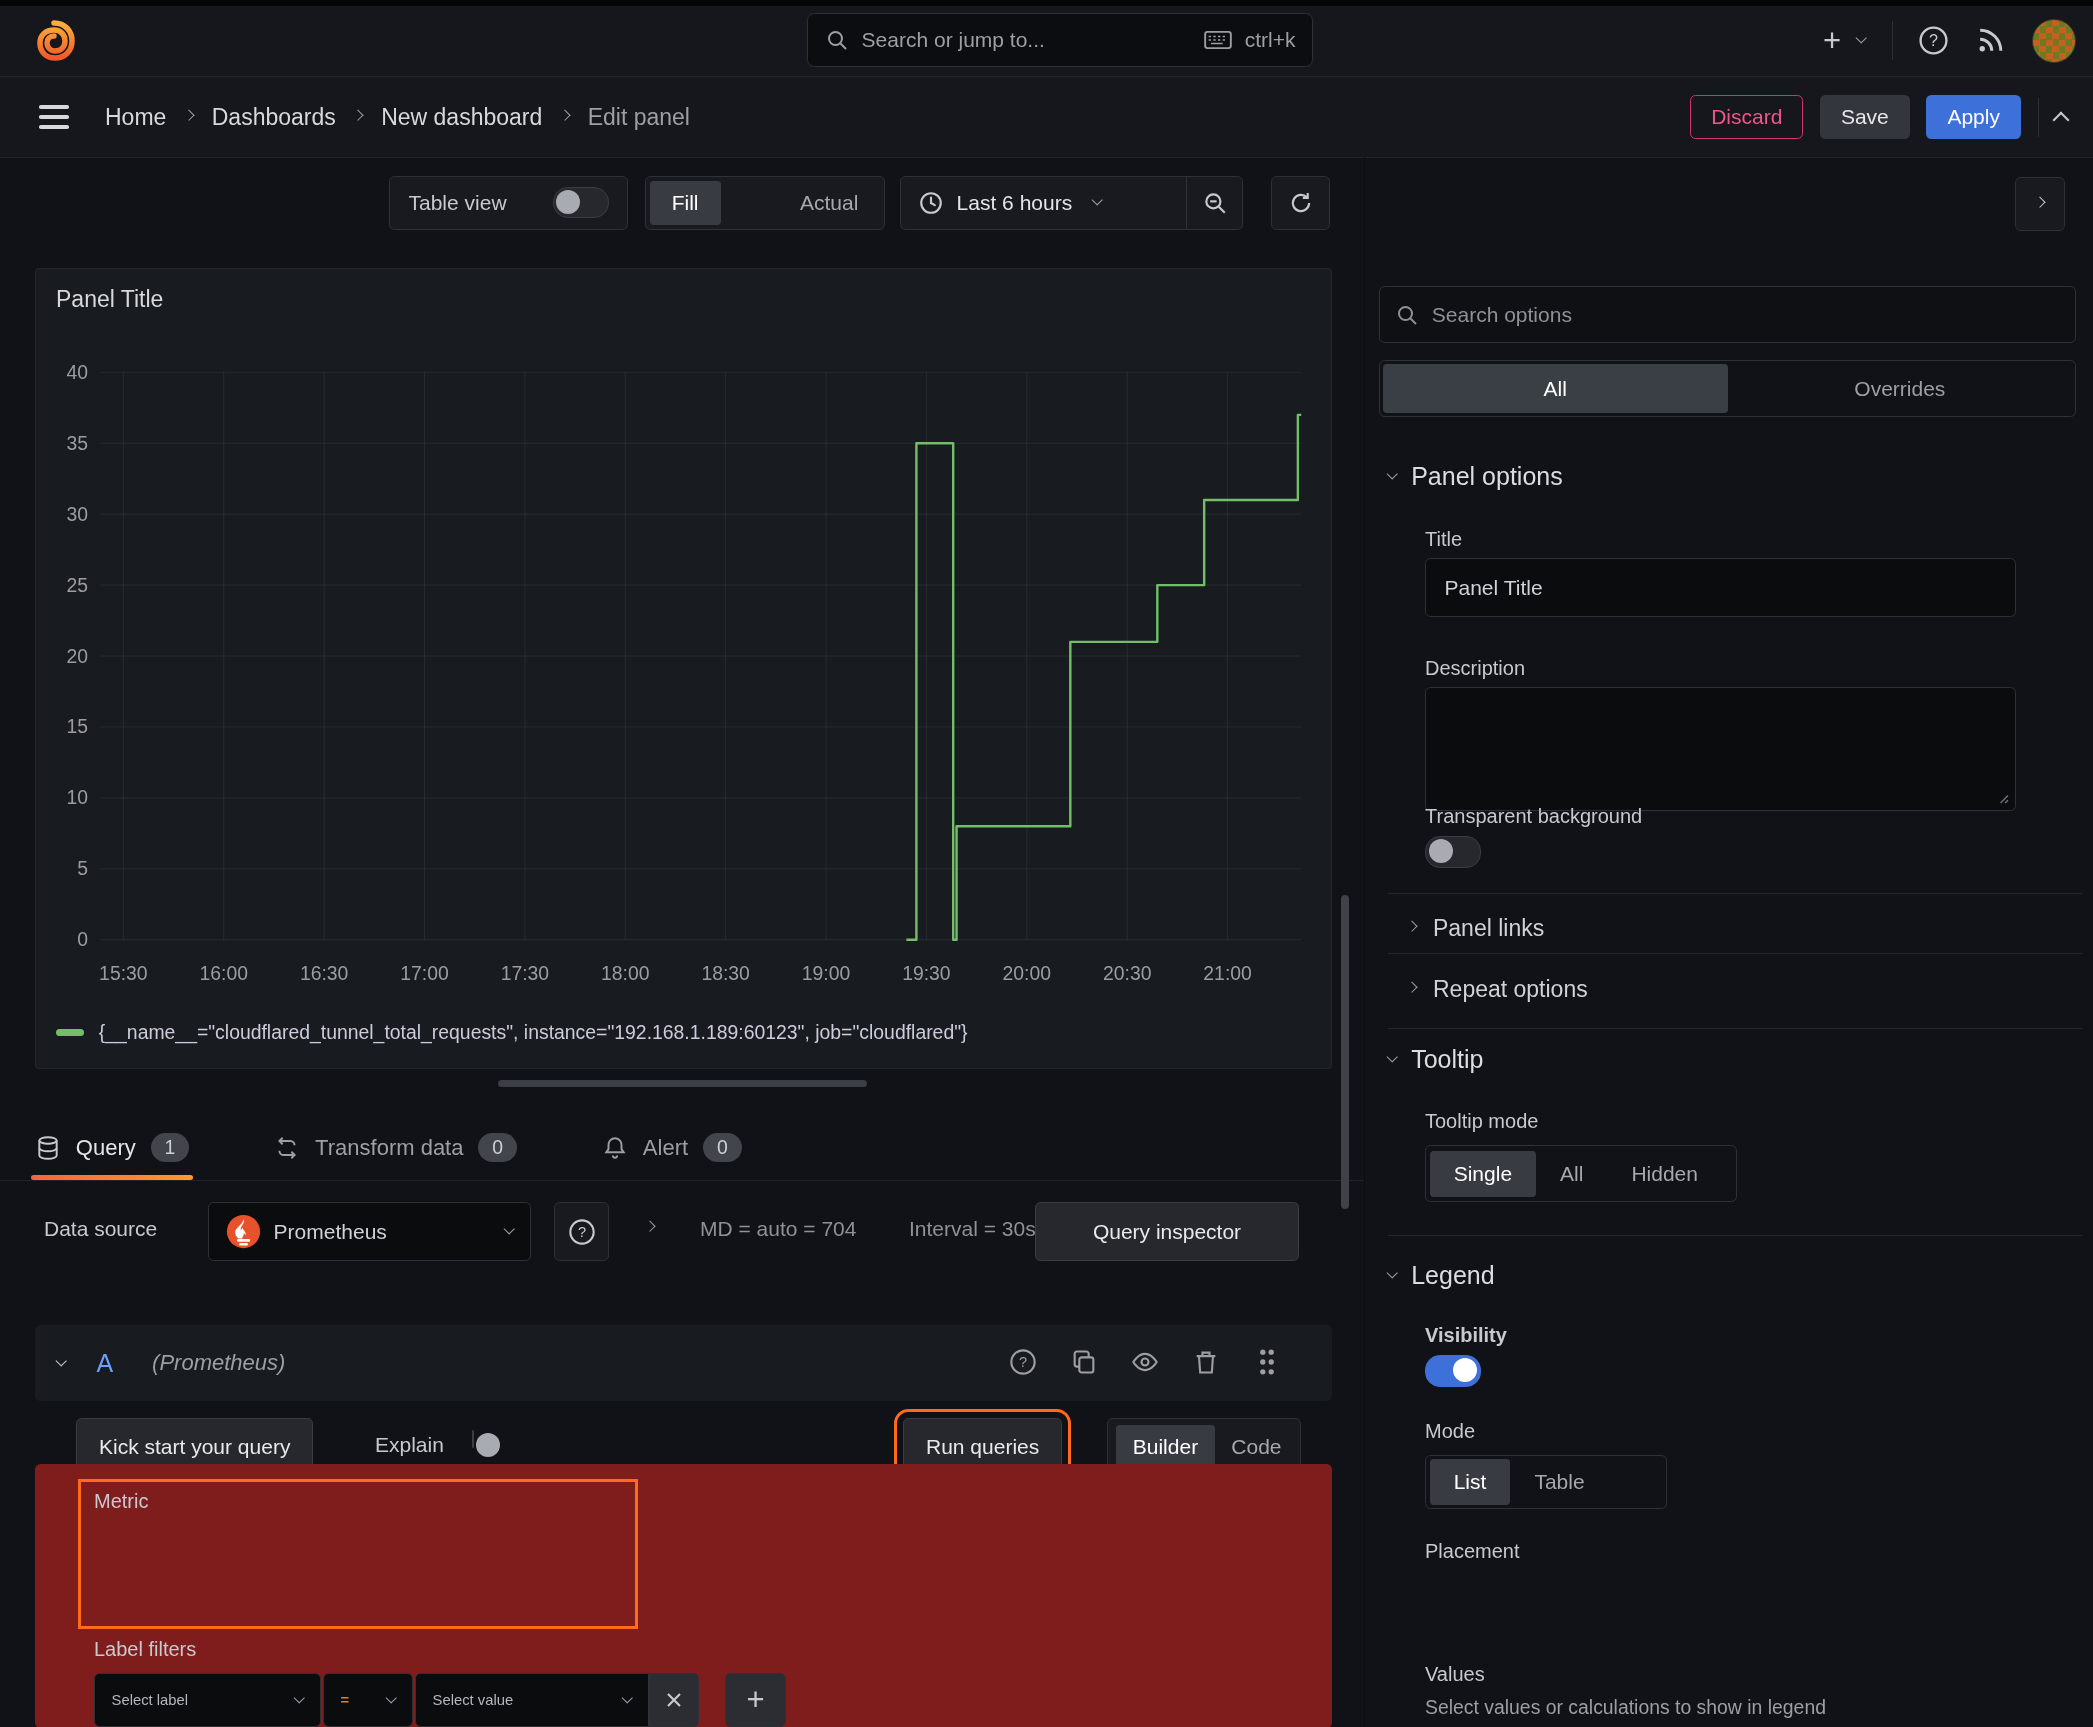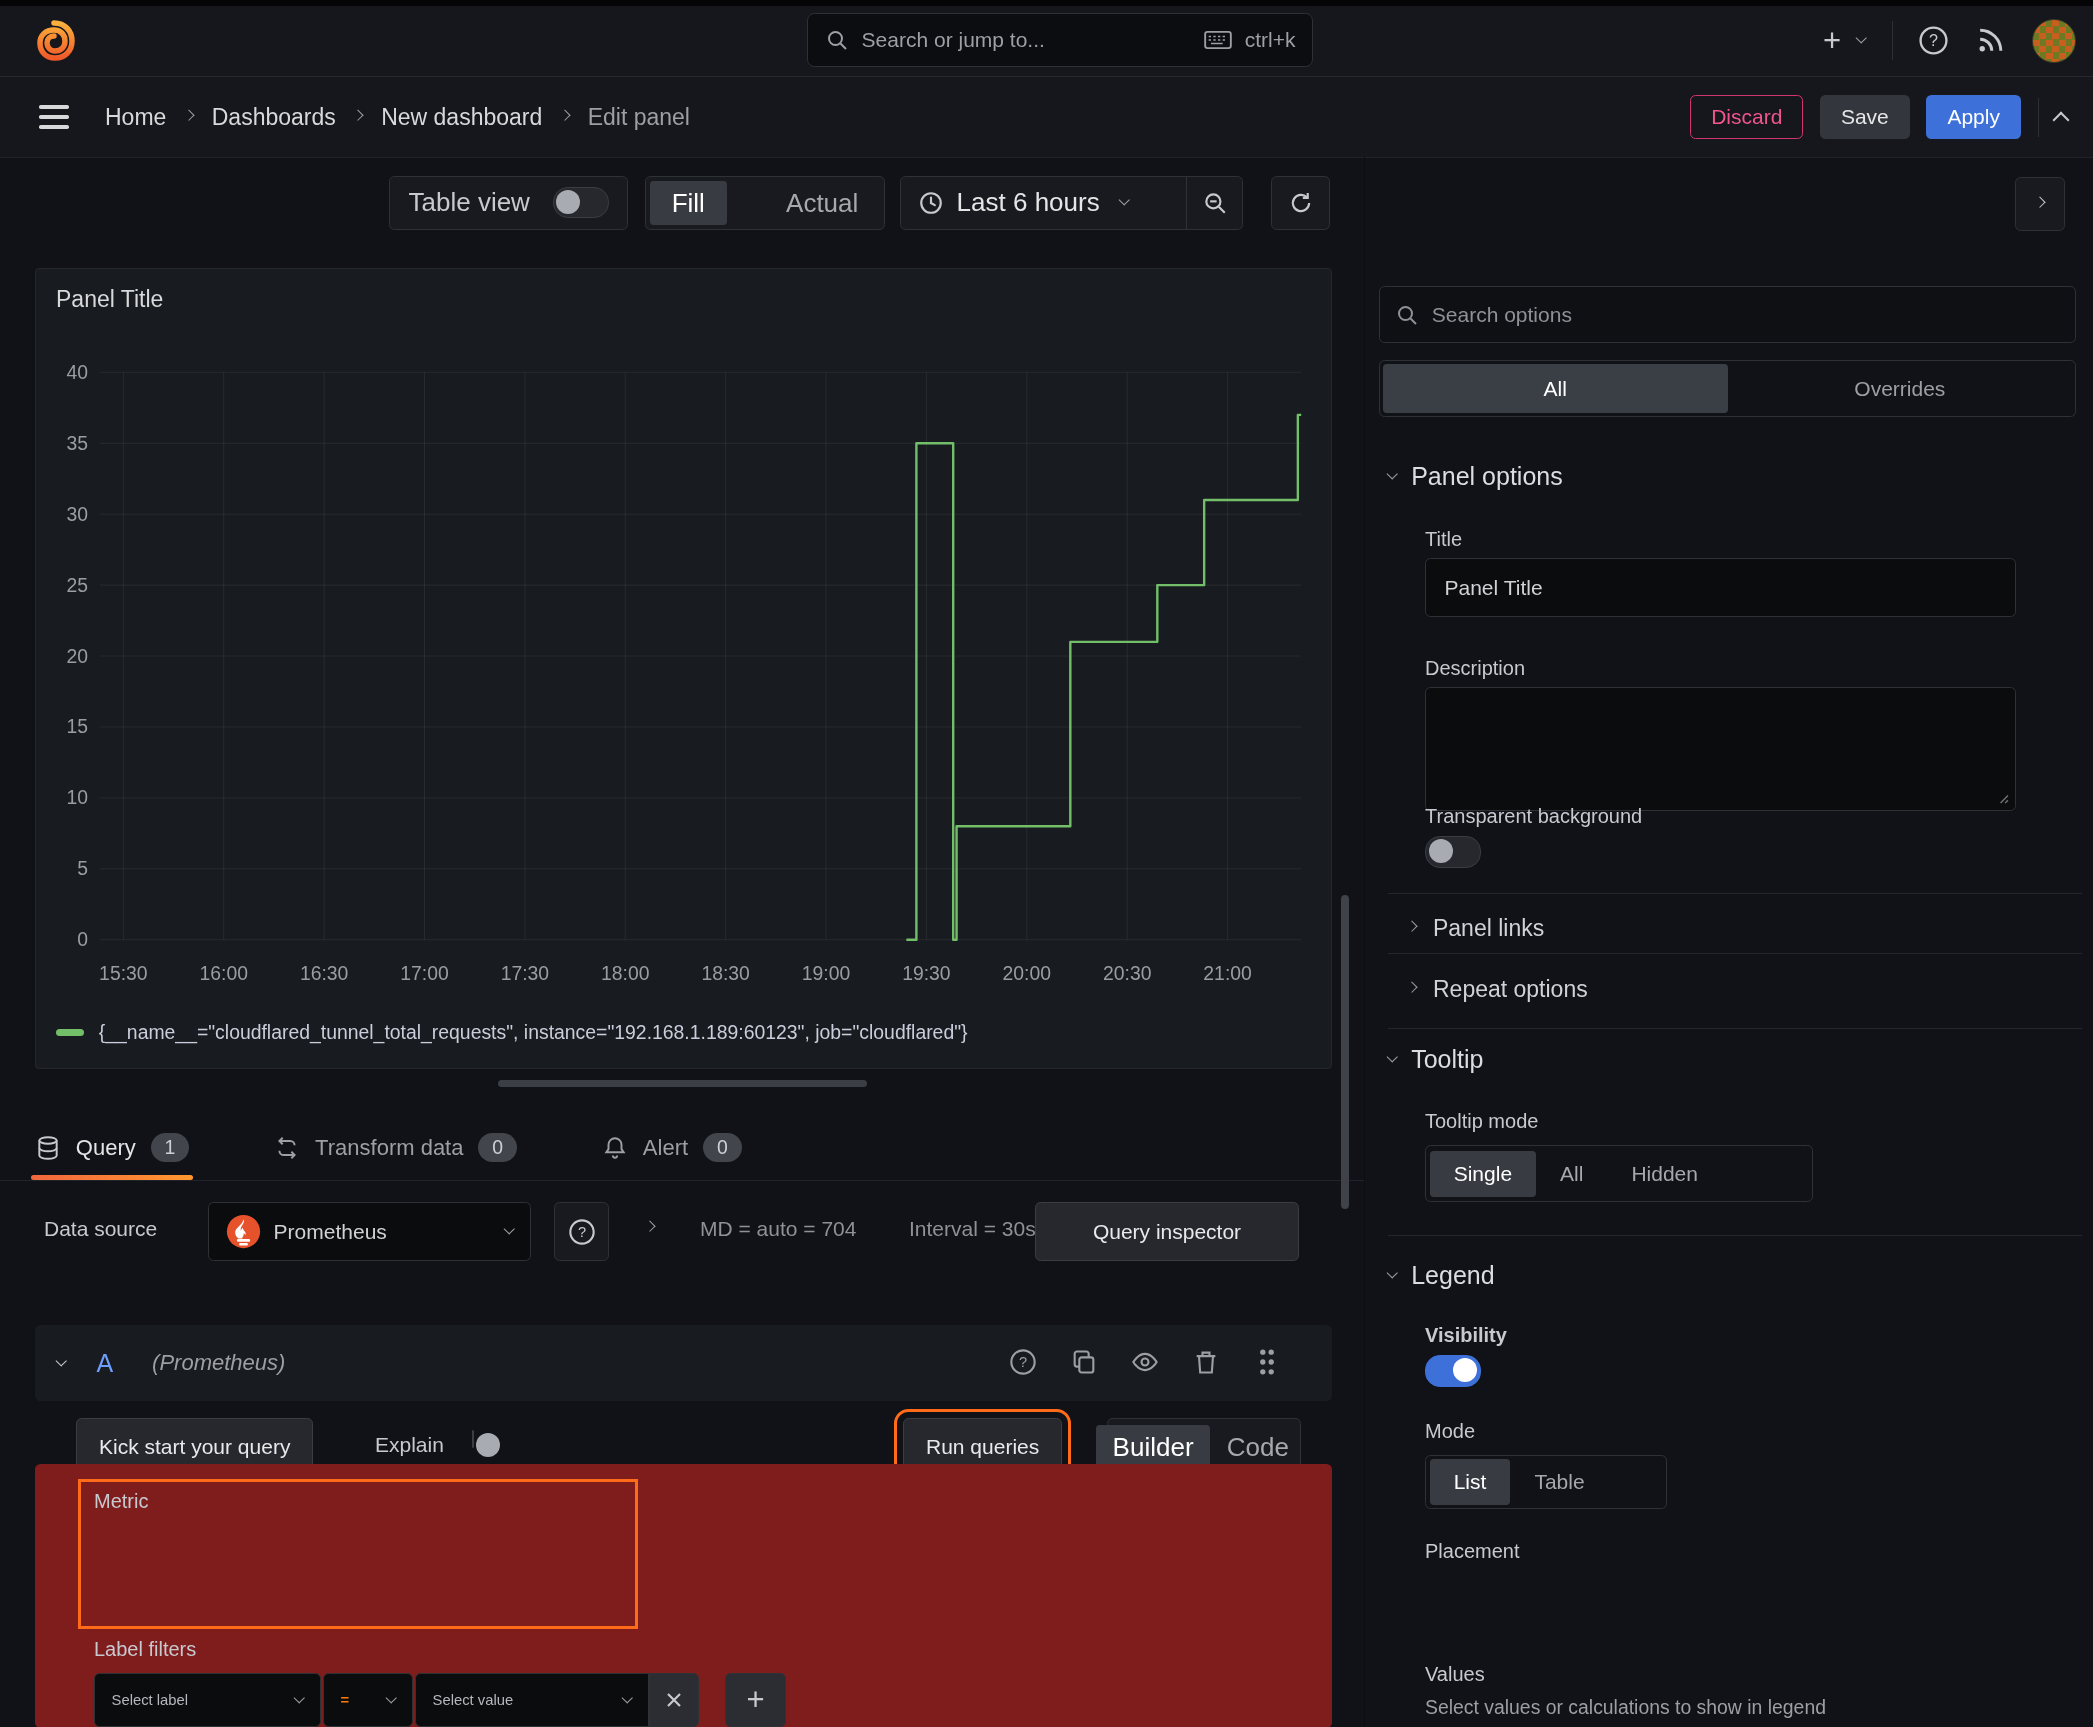--- a/index.html
+++ b/index.html
@@ -28,21 +28,21 @@
   .btn-save{background:#34363d;color:#e6e7e9;}
   .btn-apply{background:#3d71d9;color:#ffffff;}
   
   .chv{display:inline-block;width:10px;height:10px;border-right:2.3px solid currentColor;border-bottom:2.3px solid currentColor;transform:rotate(45deg);margin-top:-3.7px;}
   .chv.r{transform:rotate(-45deg);}
   .chv.u{transform:rotate(-135deg);margin-top:5.5px;}
   .chv.sm{width:7.4px;height:7.4px;border-width:1.8px;}
   .dim{color:#9d9fa5;}
   
   .main{position:absolute;left:0;top:157px;width:1364px;height:1571px;}
-  .ctl{background:#181a1f;border:0.9px solid #2c3235;border-radius:5.5px;height:54px;box-sizing:border-box;display:flex;align-items:center;font-size:26px;color:#c7c9cf;}
+  .ctl{background:#181a1f;border:0.9px solid #2c3235;border-radius:5.5px;height:54px;box-sizing:border-box;display:flex;align-items:center;font-size:21px;color:#c7c9cf;}
   .toolbar-item{position:absolute;top:18.5px;}
   .seg{display:flex;align-items:center;height:100%;padding:0 3.7px;gap:1.8px;}
   .seg .opt{padding:0 22px;height:44px;line-height:44px;border-radius:3.7px;color:#a5a8ad;}
   .seg .opt.on{background:#383b42;color:#ffffff;}
   .tgl{width:54px;height:29.5px;border-radius:14.8px;background:#26282e;border:0.9px solid #3a3d44;position:relative;flex:none;cursor:pointer;}
   .tgl i{position:absolute;left:2.8px;top:1.8px;width:24px;height:24px;border-radius:50%;background:#a8abb1;}
   .tgl.on{background:#3d71d9;border-color:#3d71d9;}
   .tgl.on i{left:auto;right:2.8px;background:#ffffff;}
   
   .panel{position:absolute;left:35px;top:111px;width:1297px;height:801px;background:#181b1f;border:0.9px solid #25272e;border-radius:3.7px;box-sizing:border-box;}
@@ -451,21 +451,21 @@
       <span class="chv r sm dim"></span>
       <span>Repeat options</span>
     </div>
     <div class="odiv" style="top:871px;"></div>
 
     <div class="sechead" style="top:888px;">
       <span class="chv sm dim"></span>
       <span>Tooltip</span>
     </div>
     <span class="olabel" style="top:953px;">Tooltip mode</span>
-    <div class="radio" style="top:988px;width:388px;">
+    <div class="radio" style="top:988px;width:312px;">
       <span class="opt on">Single</span>
       <span class="opt">All</span>
       <span class="opt">Hidden</span>
     </div>
     <div class="odiv" style="top:1078px;"></div>
 
     <div class="sechead" style="top:1104px;">
       <span class="chv sm dim"></span>
       <span>Legend</span>
     </div>

